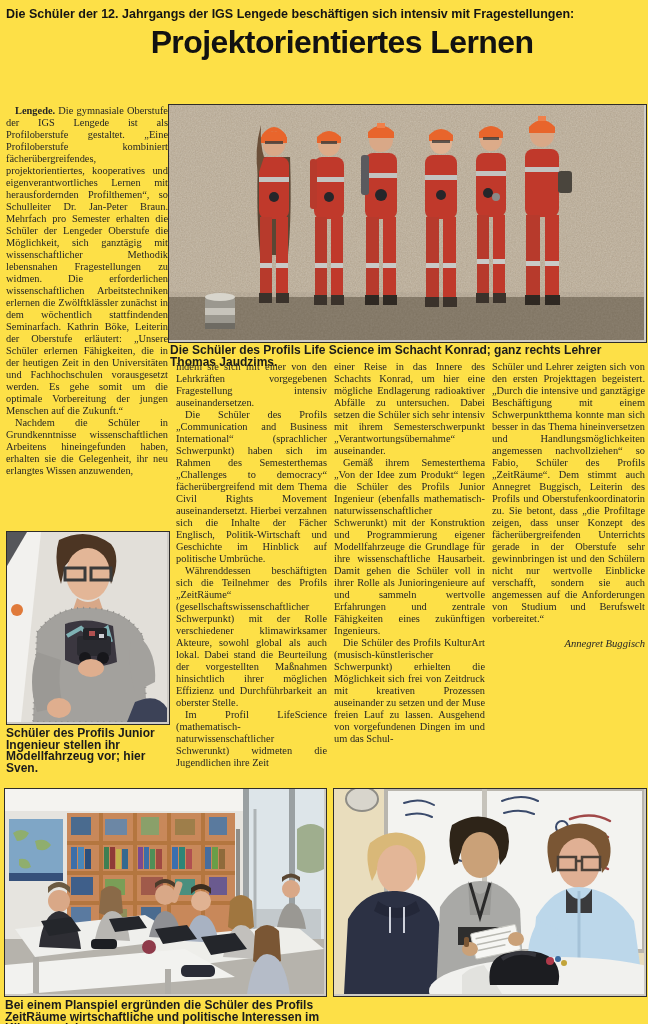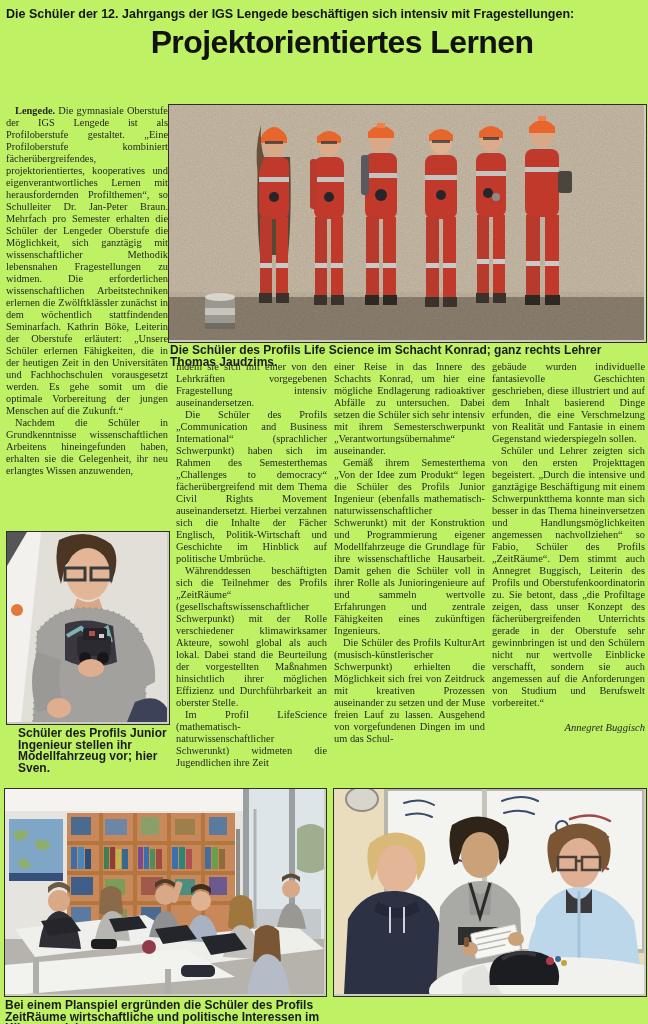--- a/index.html
+++ b/index.html
@@ -1,16 +1,16 @@
 <!DOCTYPE html>
 <html lang="de"><head>
 <meta charset="utf-8">
 <style>
   html,body{margin:0;padding:0;background:#e9e7e2;}
-  .page{position:relative;width:648px;height:1024px;background:#bef264;overflow:hidden;
+  .page{position:relative;width:648px;height:1024px;background:#fde047;overflow:hidden;
         font-family:"Liberation Serif",serif;color:#262626;}
   .kicker{position:absolute;left:6px;top:7px;width:620px;
           font-family:"Liberation Sans",sans-serif;font-weight:bold;font-size:12.5px;color:#141414;}
   .headline{position:absolute;left:18px;top:26px;width:648px;text-align:center;
             font-family:"Liberation Sans",sans-serif;font-weight:bold;font-size:32px;
             line-height:32px;letter-spacing:-0.6px;color:#121212;}
   .col{position:absolute;font-size:10.4px;line-height:12px;text-align:justify;
        overflow:hidden;hyphens:auto;-webkit-hyphens:auto;}
   .col p{margin:0;text-indent:9px;}
   .col.cont p:first-child{text-indent:0;}
@@ -22,21 +22,21 @@
   .signature{display:block;text-align:right;font-style:italic;font-size:10.6px;margin-top:13px;}
   .photo{position:absolute;border:1px solid #2f2d2a;background:#cfccc6;overflow:hidden;}
   .photo svg{display:block;}
   .ph1{left:168px;top:104px;width:477px;height:237px;}
   .ph2{left:6px;top:531px;width:162px;height:192px;}
   .ph3{left:4px;top:788px;width:321px;height:207px;}
   .ph4{left:333px;top:788px;width:312px;height:207px;}
   .caption{position:absolute;font-family:"Liberation Sans",sans-serif;font-weight:bold;
            font-size:12px;line-height:11.5px;color:#1b1b1b;}
   .cap1{left:170px;top:345px;width:474px;}
-  .cap2{left:18px;top:728px;width:160px;}
+  .cap2{left:6px;top:728px;width:160px;}
   .cap3{left:5px;top:1000px;width:318px;}
   .cap4{left:334px;top:1000px;width:310px;}
 </style>
 </head>
 <body>
 
 <div class="page">
 
   <div class="kicker">Die Schüler der 12. Jahrgangs der IGS Lengede beschäftigen sich intensiv mit Fragestellungen:</div>
 
@@ -176,21 +176,20 @@
     <p>Die Schüler des Profils „Communication and Business International“ (sprachlicher Schwerpunkt) haben sich im Rahmen des Semesterthemas „Challenges to democracy“ fächerübergreifend mit dem Thema Civil Rights Movement auseinandersetzt. Hierbei verzahnen sich die Inhalte der Fächer Englisch, Politik-Wirtschaft und Geschichte im Hinblick auf politische Umbrüche.</p>
     <p>Währenddessen beschäftigten sich die Teilnehmer des Profils „ZeitRäume“ (gesellschaftswissenschaftlicher Schwerpunkt) mit der Rolle verschiedener klimawirksamer Akteure, sowohl global als auch lokal. Dabei stand die Beurteilung der vorgestellten Maßnahmen hinsichtlich ihrer möglichen Effizienz und Durchführbarkeit an oberster Stelle.</p>
     <p>Im Profil LifeScience (mathematisch-naturwissenschaftlicher Schwerunkt) widmeten die Jugendlichen ihre Zeit</p>
   </div>
   <div class="col col3 cont">
     <p>einer Reise in das Innere des Schachts Konrad, um hier eine mögliche Endlagerung radioaktiver Abfälle zu untersuchen. Dabei setzen die Schüler sich sehr intensiv mit ihrem Semesterschwerpunkt „Verantwortungsübernahme“ auseinander.</p>
     <p>Gemäß ihrem Semesterthema „Von der Idee zum Produkt“ legen die Schüler des Profils Junior Ingenieur (ebenfalls mathematisch-naturwissenschaftlicher Schwerunkt) mit der Konstruktion und Programmierung eigener Modellfahrzeuge die Grundlage für ihre wissenschaftliche Hausarbeit. Damit gehen die Schüler voll in ihrer Rolle als Junioringenieure auf und sammeln wertvolle Erfahrungen und zentrale Fähigkeiten eines zukünftigen Ingenieurs.</p>
     <p>Die Schüler des Profils KulturArt (musisch-künstlerischer Schwerpunkt) erhielten die Möglichkeit sich frei von Zeitdruck mit kreativen Prozessen auseinander zu setzen und der Muse freien Lauf zu lassen. Ausgehend von vorgefundenen Dingen im und um das Schul-</p>
   </div>
   <div class="col col4 cont">
-    <p>gebäude wurden individuelle fantasievolle Geschichten geschrieben, diese illustriert und auf dem Inhalt basierend Dinge erfunden, die eine Verschmelzung von Realität und Fantasie in einem Gegenstand wiederspiegeln sollen.</p>
     <p>Schüler und Lehrer zeigten sich von den ersten Projekttagen begeistert. „Durch die intensive und ganztägige Beschäftigung mit einem Schwerpunktthema konnte man sich besser in das Thema hineinversetzen und Handlungsmöglichkeiten angemessen nachvollziehen“ so Fabio, Schüler des Profils „ZeitRäume“. Dem stimmt auch Annegret Buggisch, Leiterin des Profils und Oberstufenkoordinatorin zu. Sie betont, dass „die Profiltage zeigen, dass unser Konzept des fächerübergreifenden Unterrichts gerade in der Oberstufe sehr gewinnbringen ist und den Schülern nicht nur wertvolle Einblicke verschafft, sondern sie auch angemessen auf die Anforderungen von Studium und Berufswelt vorbereitet.“</p>
     <span class="signature">Annegret Buggisch</span>
   </div>
 
   <div class="photo ph2">
     <svg width="160" height="190" viewBox="0 0 160 190" xmlns="http://www.w3.org/2000/svg">
       <rect width="160" height="190" fill="#d8d4cd"></rect>
       <rect x="0" y="0" width="160" height="190" fill="#e2dfd9"></rect>
       <polygon points="0,0 34,0 14,190 0,190" fill="#f2f1ee"></polygon>
       <polygon points="0,0 20,0 0,34" fill="#55565a"></polygon>

